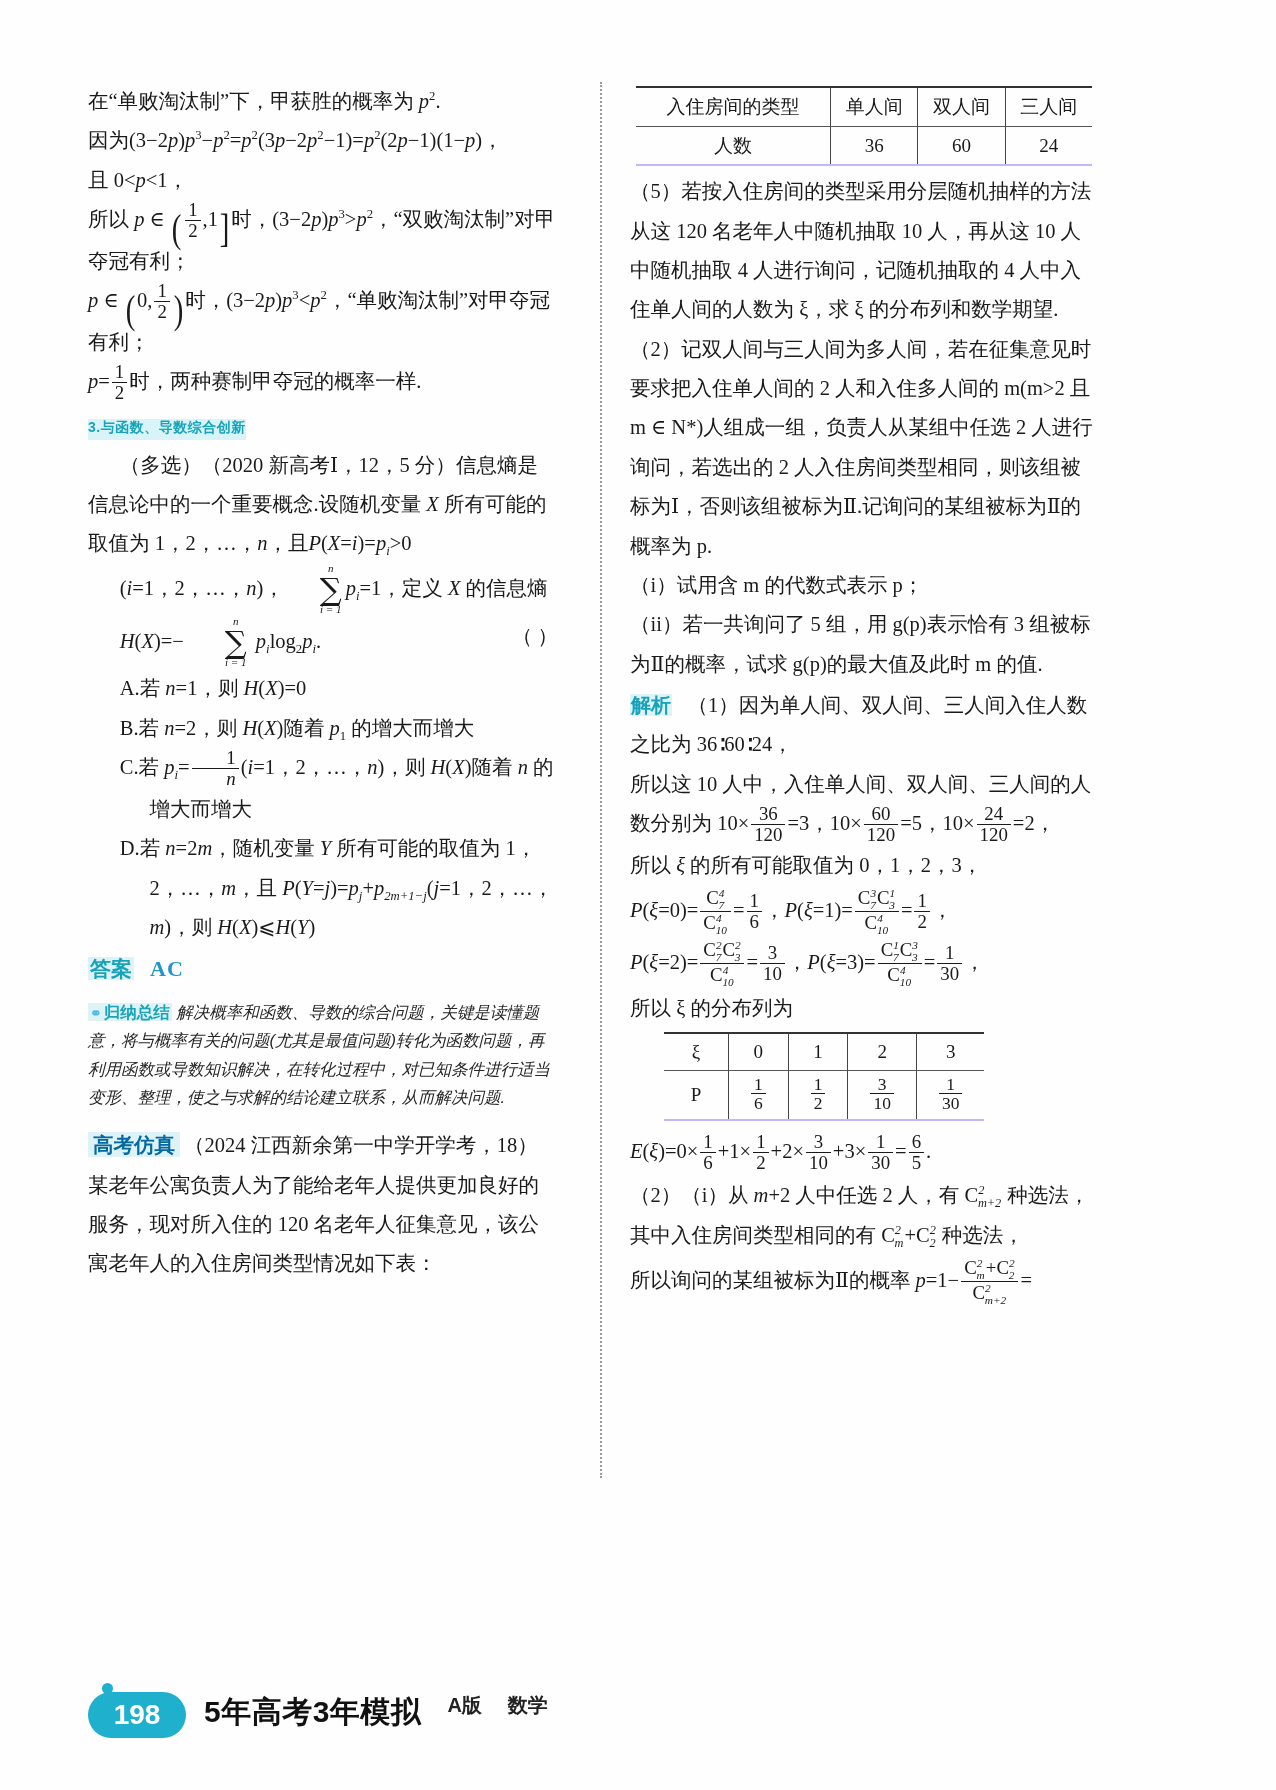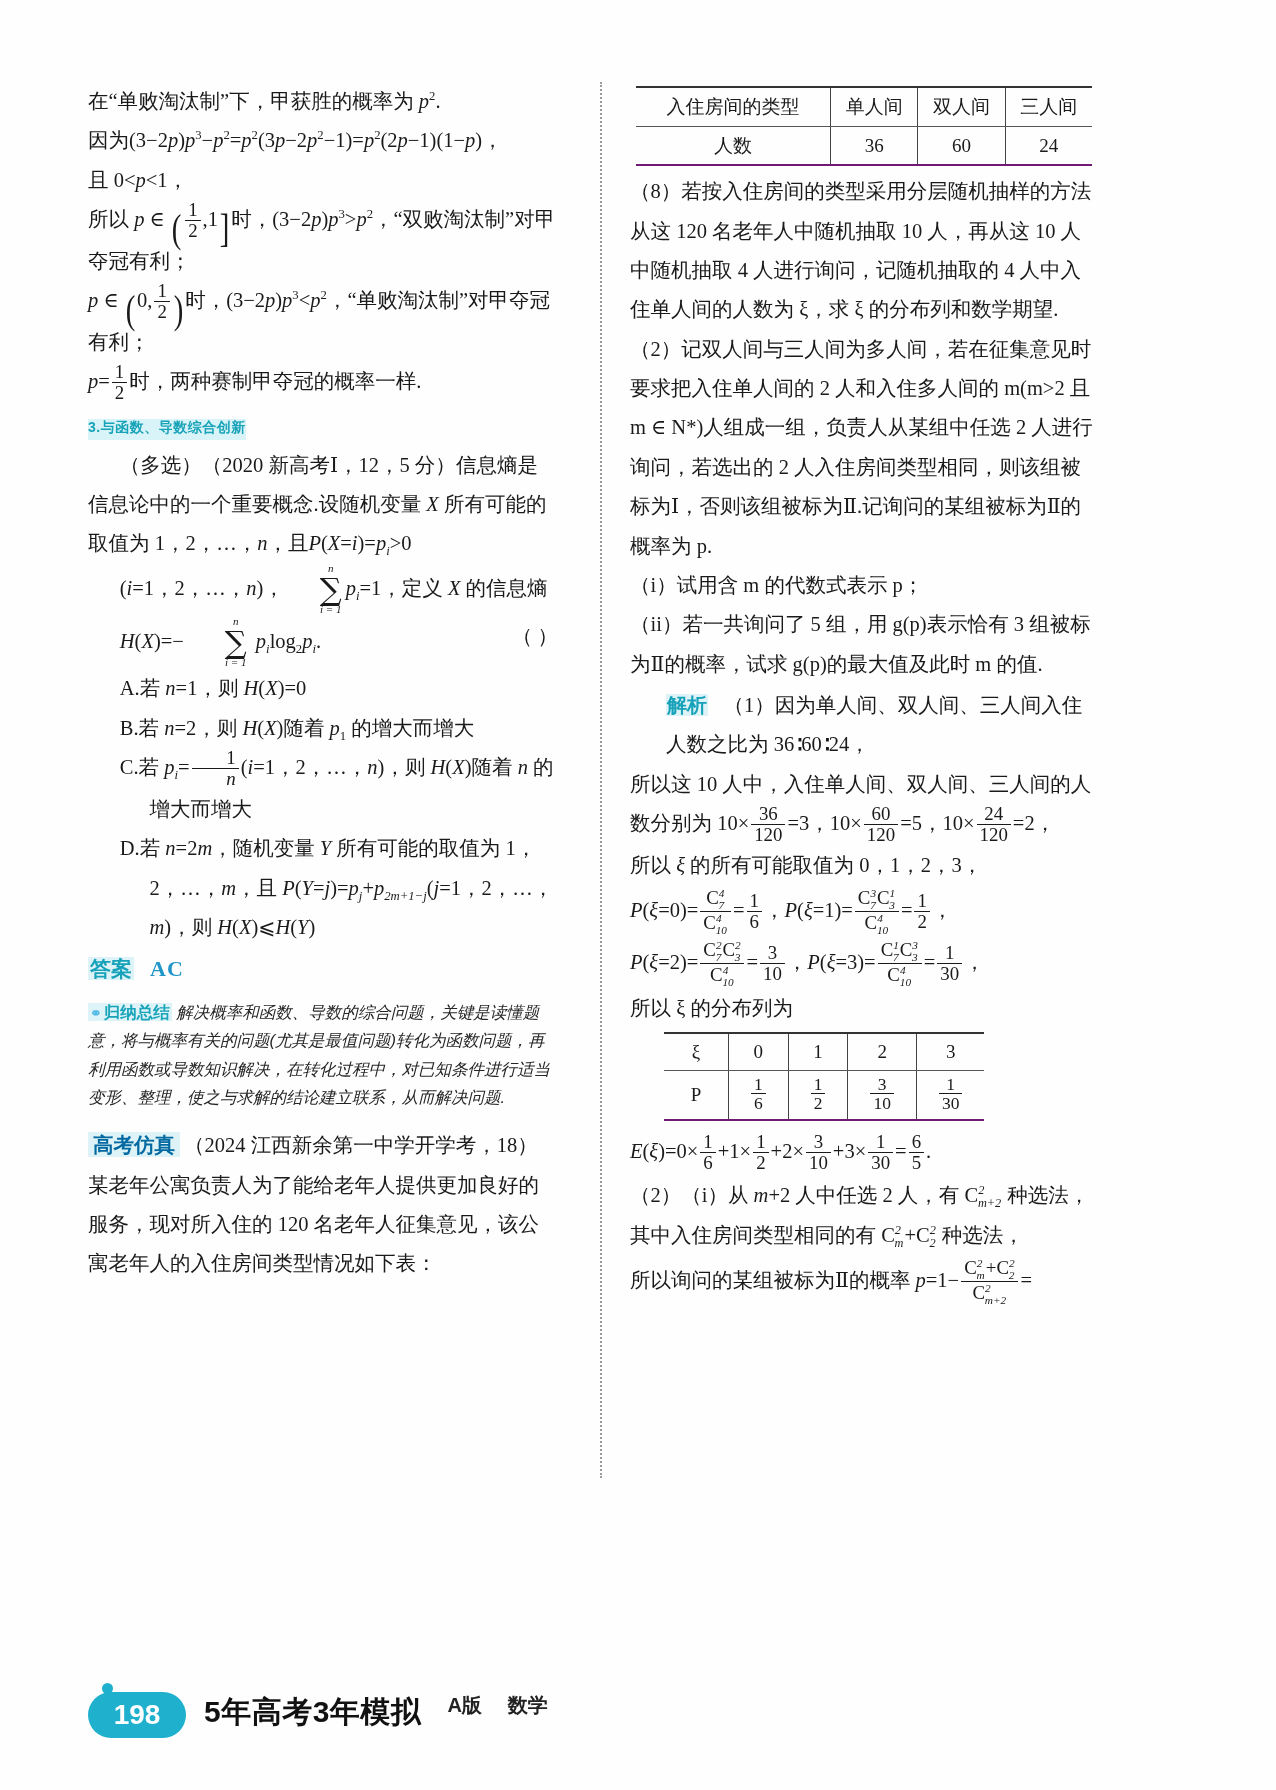--- a/index.html
+++ b/index.html
@@ -193,21 +193,21 @@
   }
   table.rule td {
     border-left: 1px solid #444;
     border-right: 1px solid #444;
     padding: 6px 12px;
     text-align: center;
     font-family: "Liberation Serif", serif;
   }
   table.rule tr:first-child td { border-top: 2px solid #333; }
   table.rule tr:first-child td { border-bottom: 1px solid #555; }
-  table.rule tr:last-child td { border-bottom: 2px solid #701a75; }
+  table.rule tr:last-child td { border-bottom: 2px solid #c4b5fd; }
   table.rule td:first-child { border-left: none; }
   table.rule td:last-child { border-right: none; }
 
   #room-table { margin-left: 6px; width: 456px; }
   #room-table td.k { width: 170px; }
 
   #dist-table { margin-left: 34px; }
   #dist-table td { padding: 5px 20px; }
   #dist-table td.hl { width: 44px; padding: 5px 10px; }
 
@@ -386,26 +386,26 @@
         </tr>
         <tr>
           <td class="k">人数</td>
           <td>36</td>
           <td>60</td>
           <td>24</td>
         </tr>
       </tbody>
         </table>
 
-      <p class="t">（8）若按入住房间的类型采用分层随机抽样的方法从这 120 名老年人中随机抽取 10 人，再从这 10 人中随机抽取 4 人进行询问，记随机抽取的 4 人中入住单人间的人数为 ξ，求 ξ 的分布列和数学期望.</p>
+      <p class="t">（5）若按入住房间的类型采用分层随机抽样的方法从这 120 名老年人中随机抽取 10 人，再从这 10 人中随机抽取 4 人进行询问，记随机抽取的 4 人中入住单人间的人数为 ξ，求 ξ 的分布列和数学期望.</p>
       <p class="t">（2）记双人间与三人间为多人间，若在征集意见时要求把入住单人间的 2 人和入住多人间的 m(m&gt;2 且 m ∈ N*)人组成一组，负责人从某组中任选 2 人进行询问，若选出的 2 人入住房间类型相同，则该组被标为Ⅰ，否则该组被标为Ⅱ.记询问的某组被标为Ⅱ的概率为 p.</p>
       <p class="t">（i）试用含 m 的代数式表示 p；</p>
       <p class="t">（ii）若一共询问了 5 组，用 g(p)表示恰有 3 组被标为Ⅱ的概率，试求 g(p)的最大值及此时 m 的值.</p>
 
-      <p class="t" style="margin-top:2px;margin-left:36px;">
+      <p class="t" style="margin-top:2px;">
         <span class="jiexi-label">解析</span>&nbsp;&nbsp;&nbsp;（1）因为单人间、双人间、三人间入住人数之比为 36∶60∶24，
       </p>
 
       <p class="t">
         所以这 10 人中，入住单人间、双人间、三人间的人数分别为 10×<span class="frac">
             <span class="num">36</span>
             <span class="den">120</span>
           </span>=3，10×<span class="frac">
             <span class="num">60</span>
             <span class="den">120</span>

